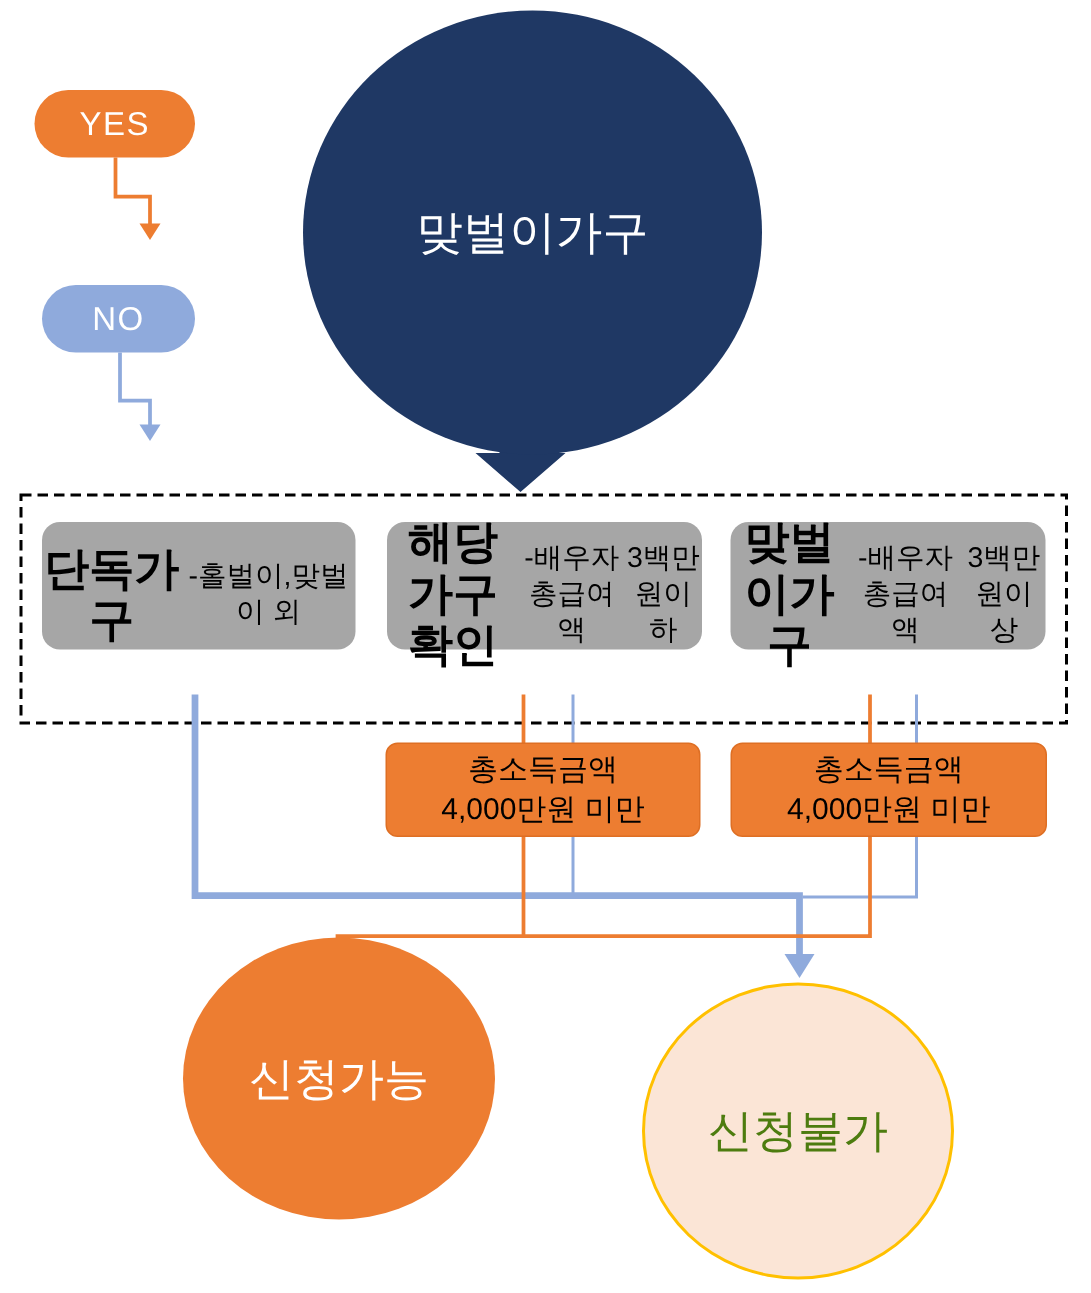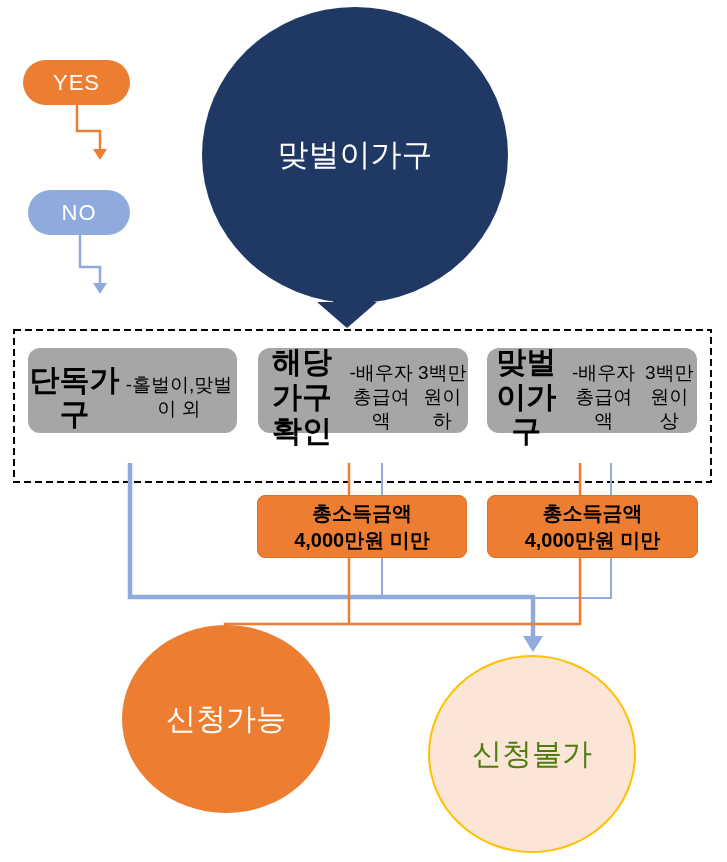--- a/index.html
+++ b/index.html
@@ -49,21 +49,21 @@
   #house-box-0 { left: 28px;  width: 209px; }
   #house-box-1 { left: 258px; width: 210px; }
   #house-box-2 { left: 487px; width: 210px; }
 
   
   .cond-box {
     z-index: 2;
     top: 495px; height: 63px;
     background: #ED7D31; border: 1px solid #de6f24; border-radius: 8px;
     display: flex; flex-direction: column; align-items: center; justify-content: center;
-    color: #000000; font-weight: bold; font-size: 20px; line-height: 1.35;
+    color: #000000; font-weight: normal; font-size: 20px; line-height: 1.35;
     box-sizing: border-box; text-align: center;
   }
   #cond-box-0 { left: 257px; width: 210px; }
   #cond-box-1 { left: 487px; width: 211px; }
 
   
   .outcome {
     z-index: 2;
     border-radius: 50%;
     display: flex; align-items: center; justify-content: center;

